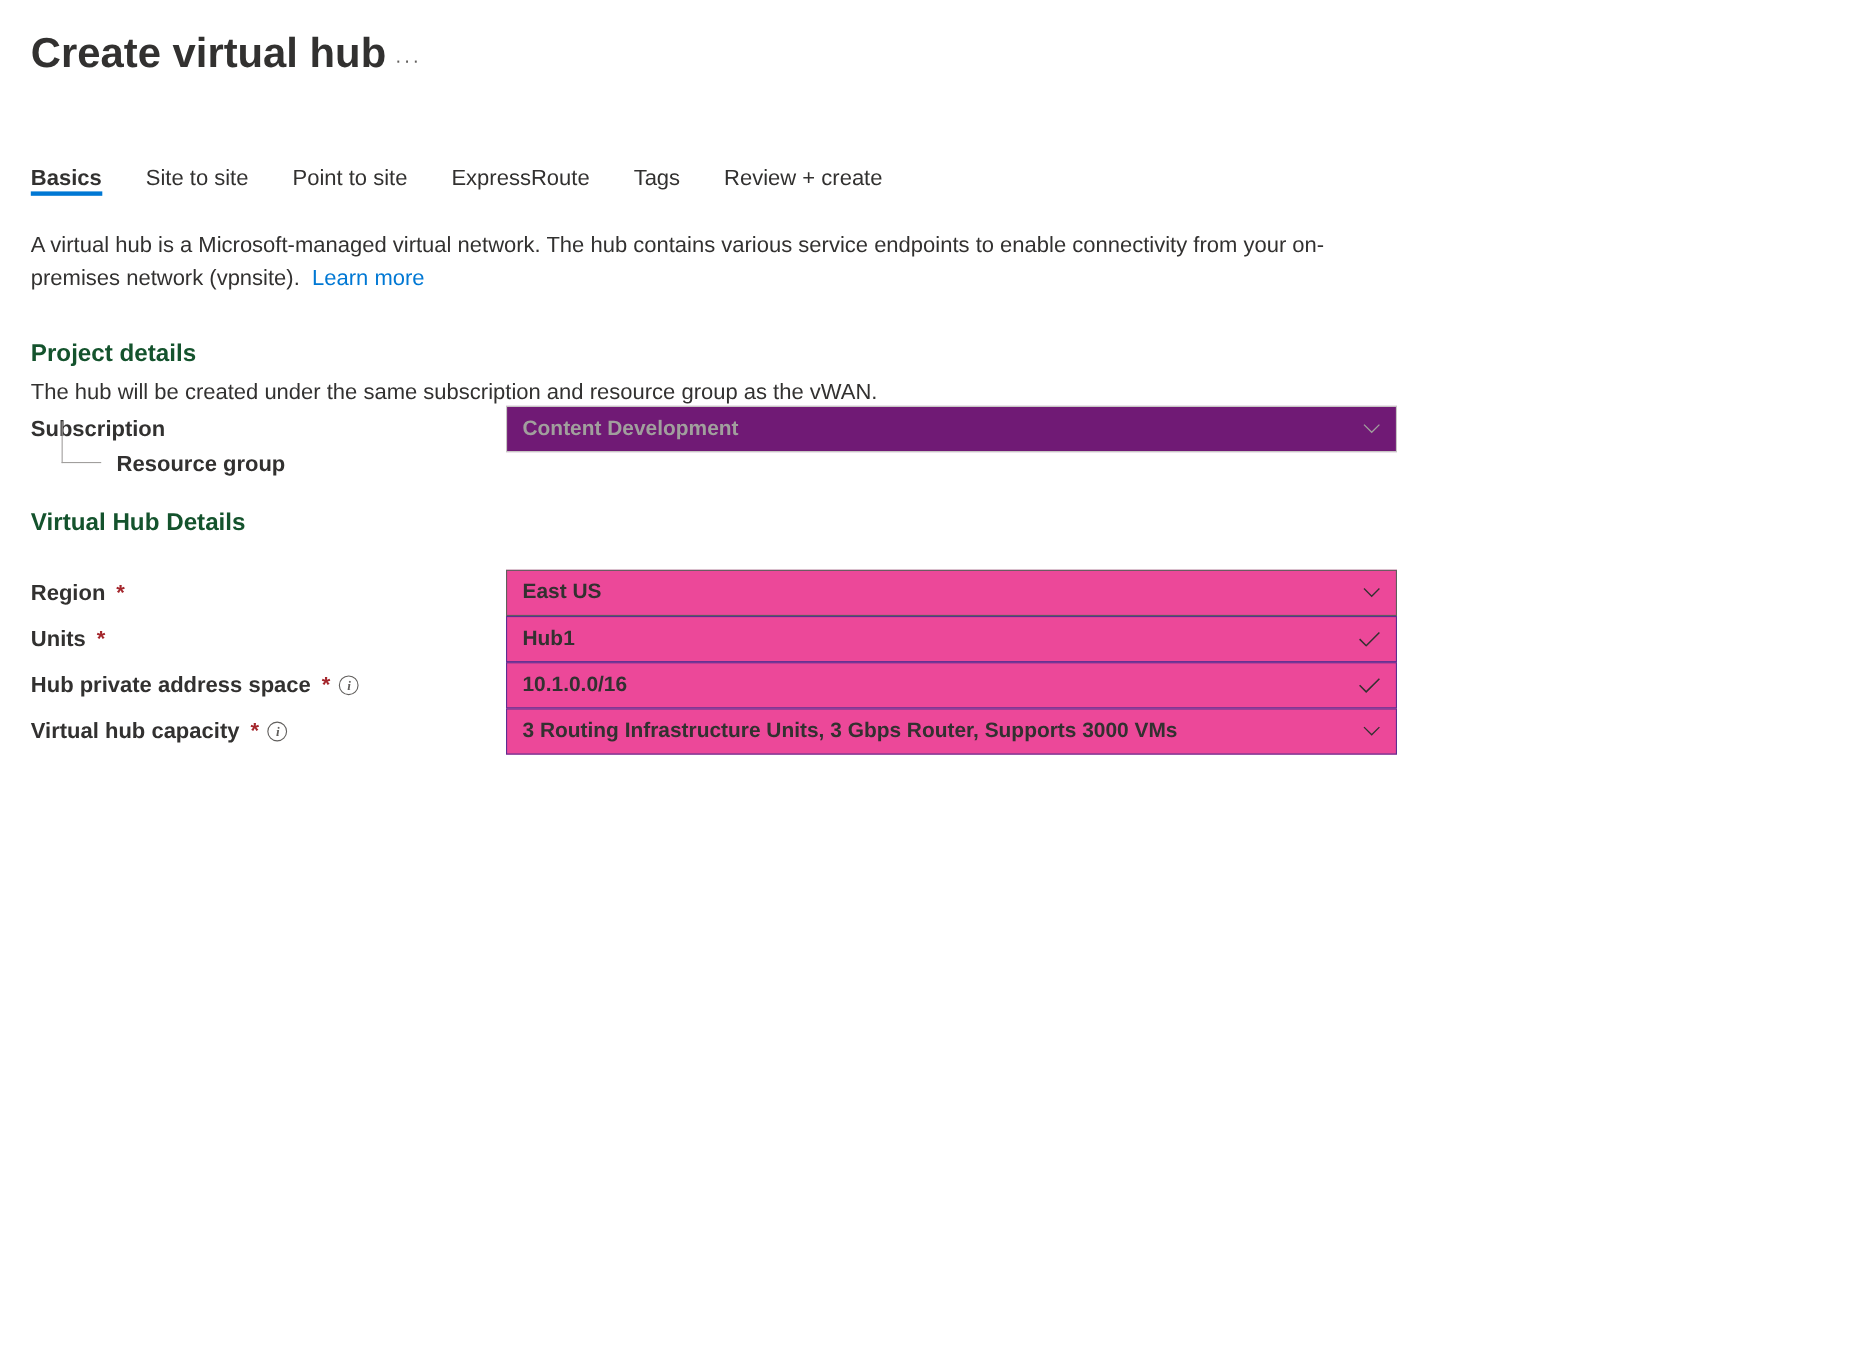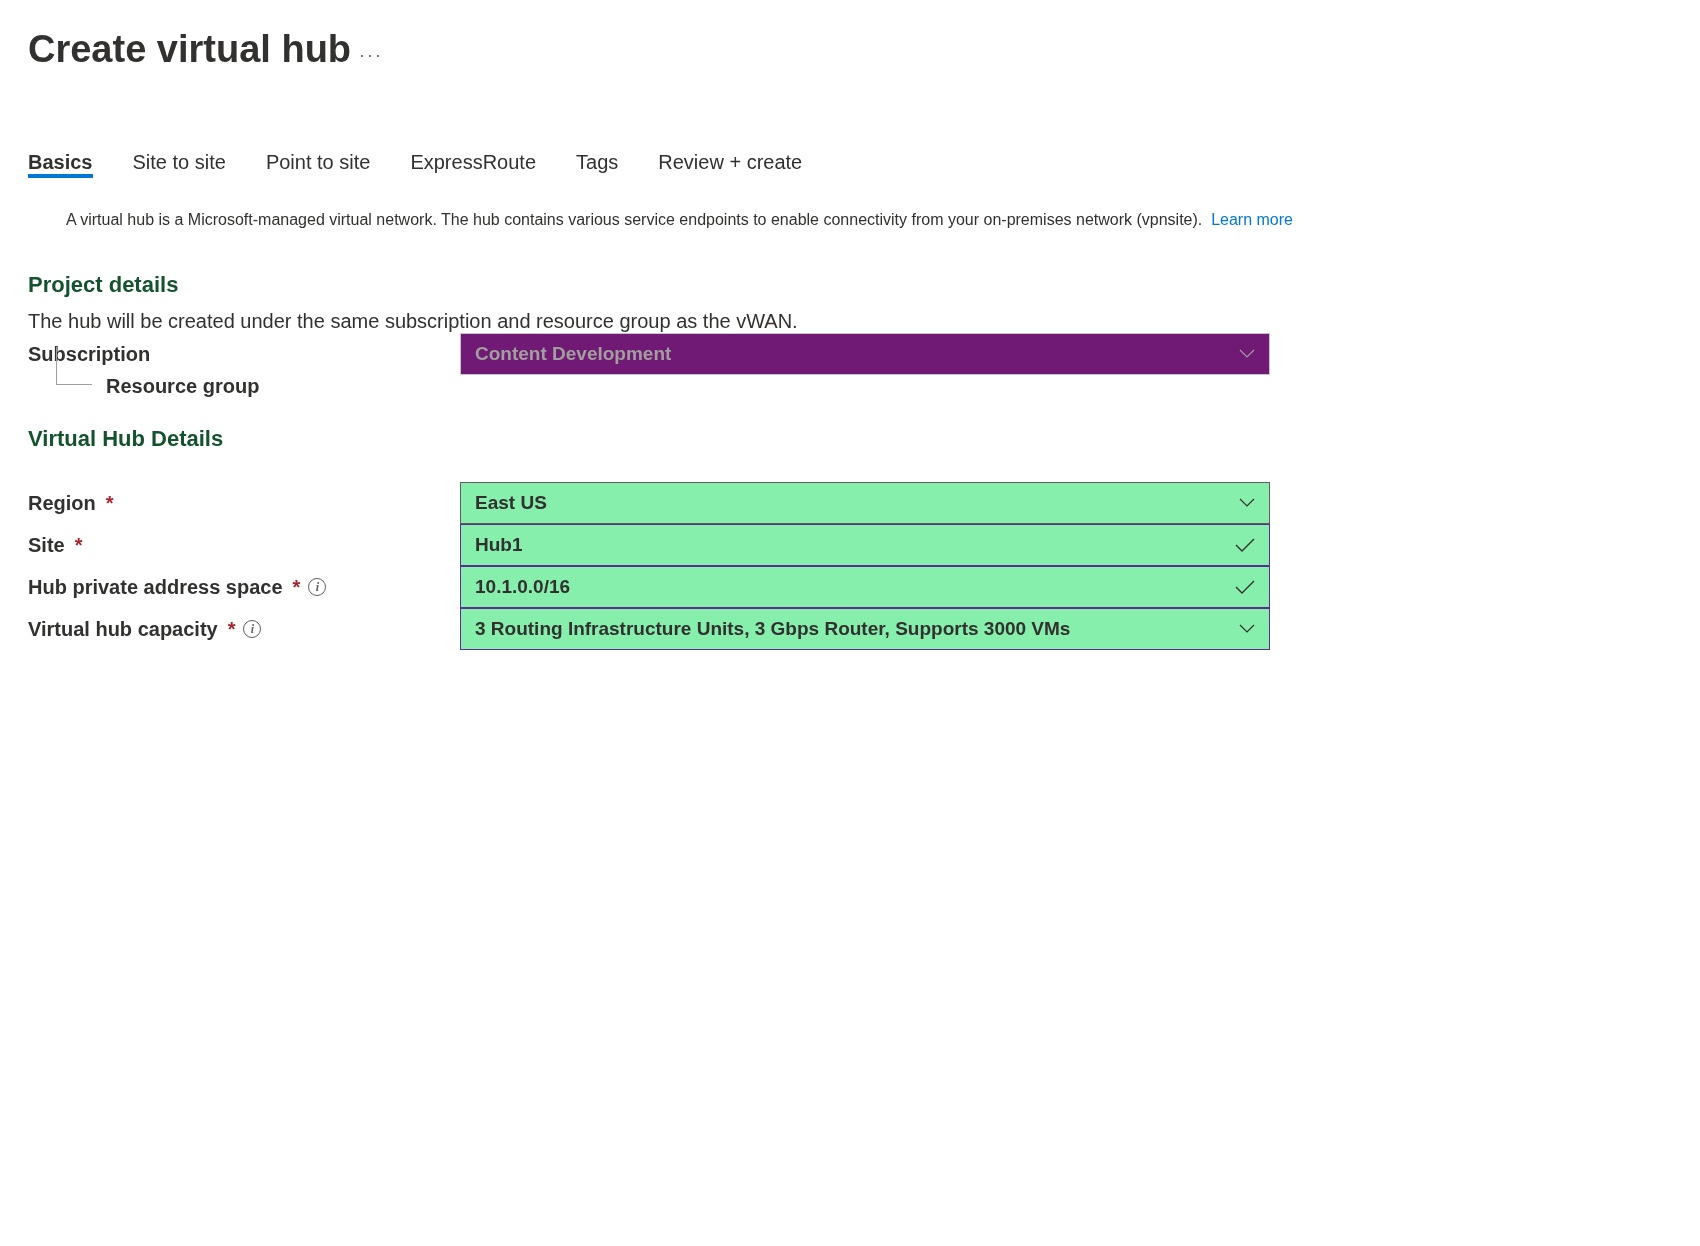--- a/index.html
+++ b/index.html
@@ -37,26 +37,25 @@
     font-size: 20px;
     color: #323130;
     cursor: pointer;
     border-bottom: 4px solid transparent;
   }
   .tab.active {
     font-weight: 600;
     border-bottom-color: #0078d4;
   }
   .desc {
-    font-size: 16px;
+    font-size: 20px;
     line-height: 1.5;
     color: #323130;
     margin-bottom: 40px;
     max-width: 1250px;
-    margin-left: 38px;
   }
   .desc a {
     color: #0078d4;
     text-decoration: none;
   }
   h2.section {
     font-size: 22px;
     font-weight: 700;
     color: #14532d;
     margin-bottom: 12px;
@@ -110,21 +109,21 @@
     line-height: 1;
   }
   .control-col {
     flex: 1;
     max-width: 810px;
   }
   .select, .input {
     width: 100%;
     height: 42px;
     border: 1px solid #605e5c;
-    background: #86efac;
+    background: #ec4899;
     font-size: 19px;
     padding: 0 40px 0 14px;
     color: #323130;
     position: relative;
     display: flex;
     align-items: center;
     cursor: pointer;
   }
   .select.disabled, .input.disabled {
     background: #701a75;
@@ -211,21 +210,21 @@
         <svg width="16" height="10" viewBox="0 0 16 10">
             <path d="M1 1 L8 8 L15 1" stroke="#323130" stroke-width="1.2" fill="none"></path>
           </svg>
       </span>
     </div>
   </div>
 </div>
 
 <div class="field-row">
   <div class="label-col">
-    <span>Site</span>
+    <span>Units</span>
       <span class="req">*</span>
   </div>
   <div class="control-col">
     <div class="input valid">
       <span>Hub1</span>
       <span class="checkmark">
         <svg width="20" height="14" viewBox="0 0 20 14">
             <path d="M1 7 L7 13 L19 1" stroke="#323130" stroke-width="1.4" fill="none"></path>
           </svg>
       </span>

